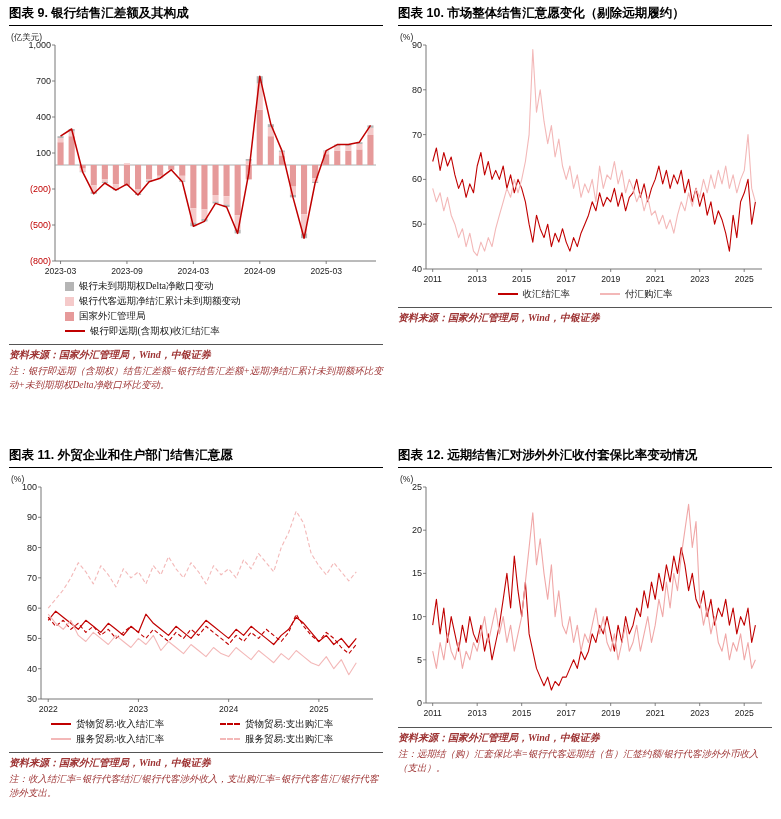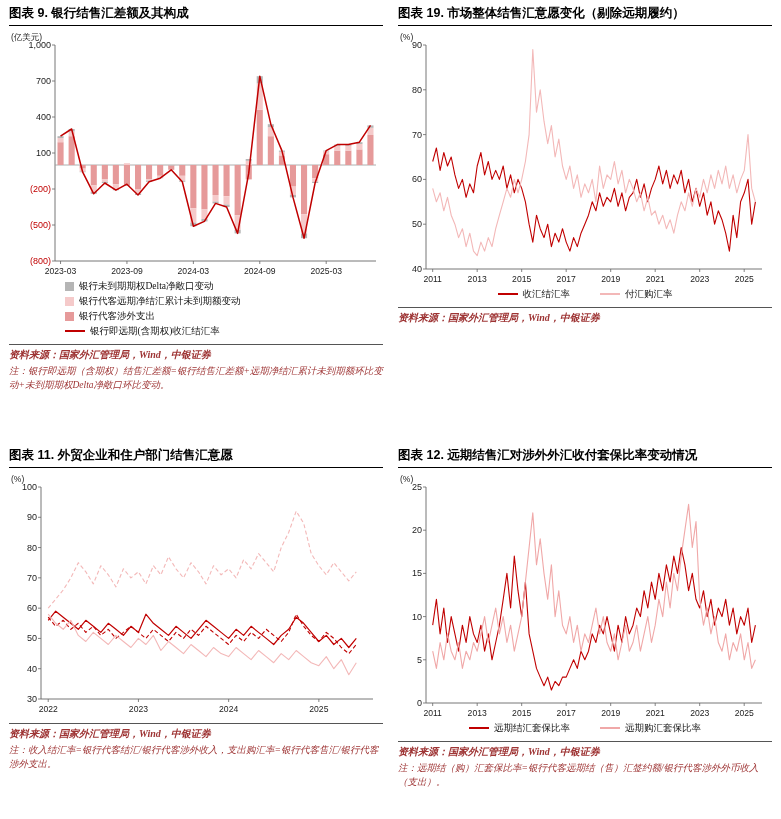--- a/index.html
+++ b/index.html
@@ -150,33 +150,33 @@
       <div class="lg-item">
         <span class="sw" style="width: 9px; height: 9px; background: rgb(181, 181, 181);"></span>
         <span>银行未到期期权Delta净敞口变动</span>
       </div>
       <div class="lg-item">
         <span class="sw" style="width: 9px; height: 9px; background: rgb(245, 202, 202);"></span>
         <span>银行代客远期净结汇累计未到期额变动</span>
       </div>
       <div class="lg-item">
         <span class="sw" style="width: 9px; height: 9px; background: rgb(230, 154, 154);"></span>
-        <span>银行代客涉外支出</span>
+        <span>国家外汇管理局</span>
       </div>
       <div class="lg-item">
         <span class="sw" style="width: 20px; height: 0px; border-top: 2px solid rgb(192, 0, 0);"></span>
         <span>银行即远期(含期权)收汇结汇率</span>
       </div>
     </div>
     <div class="src">资料来源：国家外汇管理局，Wind，中银证券</div>
     <div class="note">注：银行即远期（含期权）结售汇差额=银行结售汇差额+远期净结汇累计未到期额环比变动+未到期期权Delta净敞口环比变动。</div>
   </section>
 
   <section class="panel">
-    <h2 class="panel-title">图表 19. 市场整体结售汇意愿变化（剔除远期履约）</h2>
+    <h2 class="panel-title">图表 10. 市场整体结售汇意愿变化（剔除远期履约）</h2>
     <div class="chart">
         <svg width="372" height="258" viewBox="0 0 372 258">
           <line x1="28" y1="16" x2="28" y2="240" stroke="#666" stroke-width="0.9"></line>
           <line x1="28" y1="240" x2="364" y2="240" stroke="#666" stroke-width="0.9"></line>
           <line x1="25" y1="16" x2="28" y2="16" stroke="#666" stroke-width="0.8"></line>
           <text x="24" y="19" text-anchor="end" font-size="9" fill="#222">90</text>
           <line x1="25" y1="60.79999999999999" x2="28" y2="60.79999999999999" stroke="#666" stroke-width="0.8"></line>
           <text x="24" y="63.79999999999999" text-anchor="end" font-size="9" fill="#222">80</text>
           <line x1="25" y1="105.60000000000001" x2="28" y2="105.60000000000001" stroke="#666" stroke-width="0.8"></line>
           <text x="24" y="108.60000000000001" text-anchor="end" font-size="9" fill="#222">70</text>
@@ -250,20 +250,38 @@
           <text x="219.65217391304526" y="241" text-anchor="middle" font-size="8.6" fill="#222">2024</text>
           <line x1="309.8695652173971" y1="228" x2="309.8695652173971" y2="231" stroke="#666" stroke-width="0.8"></line>
           <text x="309.8695652173971" y="241" text-anchor="middle" font-size="8.6" fill="#222">2025</text>
           <text x="2" y="11" font-size="8.5" fill="#222">(%)</text>
           <path d="M39.2,149.3L46.7,140.2L54.2,146.2L61.8,152.3L69.3,158.3L76.8,149.3L84.3,155.3L91.8,161.4L99.3,152.3L106.9,158.3L114.4,164.4L121.9,155.3L129.4,161.4L136.9,143.2L144.4,152.3L151.9,158.3L159.5,164.4L167.0,155.3L174.5,161.4L182.0,167.4L189.5,158.3L197.0,149.3L204.5,155.3L212.1,161.4L219.6,167.4L227.1,158.3L234.6,164.4L242.1,155.3L249.6,161.4L257.2,167.4L264.7,173.5L272.2,164.4L279.7,158.3L287.2,146.2L294.7,152.3L302.2,161.4L309.8,170.5L317.3,164.4L324.8,173.5L332.3,167.4L339.8,176.5L347.3,167.4" fill="none" stroke="#c00000" stroke-width="1.2" stroke-linejoin="round"></path>
           <path d="M39.2,146.2L46.7,155.3L54.2,149.3L61.8,158.3L69.3,152.3L76.8,161.4L84.3,155.3L91.8,164.4L99.3,158.3L106.9,167.4L114.4,161.4L121.9,155.3L129.4,161.4L136.9,167.4L144.4,158.3L151.9,164.4L159.5,170.5L167.0,161.4L174.5,167.4L182.0,158.3L189.5,164.4L197.0,155.3L204.5,161.4L212.1,167.4L219.6,173.5L227.1,164.4L234.6,170.5L242.1,161.4L249.6,167.4L257.2,158.3L264.7,164.4L272.2,170.5L279.7,161.4L287.2,143.2L294.7,155.3L302.2,164.4L309.8,170.5L317.3,161.4L324.8,167.4L332.3,176.5L339.8,182.6L347.3,173.5" fill="none" stroke="#c00000" stroke-width="1.1" stroke-linejoin="round" stroke-dasharray="4,2.5"></path>
           <path d="M39.2,143.2L46.7,152.3L54.2,158.3L61.8,149.3L69.3,164.4L76.8,170.5L84.3,161.4L91.8,167.4L99.3,173.5L106.9,164.4L114.4,170.5L121.9,176.5L129.4,167.4L136.9,173.5L144.4,164.4L151.9,179.5L159.5,170.5L167.0,176.5L174.5,182.6L182.0,173.5L189.5,179.5L197.0,185.6L204.5,176.5L212.1,182.6L219.6,185.6L227.1,176.5L234.6,182.6L242.1,188.6L249.6,179.5L257.2,185.6L264.7,191.7L272.2,182.6L279.7,188.6L287.2,179.5L294.7,185.6L302.2,191.7L309.8,194.7L317.3,185.6L324.8,197.7L332.3,188.6L339.8,203.8L347.3,191.7" fill="none" stroke="#f3b8b8" stroke-width="1.1" stroke-linejoin="round"></path>
           <path d="M39.2,137.1L46.7,128.1L54.2,119.0L61.8,106.9L69.3,91.7L76.8,100.8L84.3,112.9L91.8,94.7L99.3,103.8L106.9,115.9L114.4,97.8L121.9,106.9L129.4,100.8L136.9,112.9L144.4,94.7L151.9,103.8L159.5,85.7L167.0,97.8L174.5,106.9L182.0,91.7L189.5,100.8L197.0,112.9L204.5,94.7L212.1,103.8L219.6,97.8L227.1,106.9L234.6,88.7L242.1,97.8L249.6,82.6L257.2,91.7L264.7,100.8L272.2,76.6L279.7,61.4L287.2,40.2L294.7,52.3L302.2,82.6L309.8,94.7L317.3,103.8L324.8,91.7L332.3,100.8L339.8,109.9L347.3,100.8" fill="none" stroke="#f3b8b8" stroke-width="1.1" stroke-linejoin="round" stroke-dasharray="4,2.5"></path>
         </svg>
       </div>
+    <div class="legend legend-grid">
+      <div class="lg-item">
+        <span class="sw" style="width: 20px; height: 0px; border-top: 2px solid rgb(192, 0, 0);"></span>
+        <span>货物贸易:收入结汇率</span>
+      </div>
+      <div class="lg-item">
+        <span class="sw" style="width: 20px; height: 0px; border-top: 2px dashed rgb(192, 0, 0);"></span>
+        <span>货物贸易:支出购汇率</span>
+      </div>
+      <div class="lg-item">
+        <span class="sw" style="width: 20px; height: 0px; border-top: 2px solid rgb(243, 184, 184);"></span>
+        <span>服务贸易:收入结汇率</span>
+      </div>
+      <div class="lg-item">
+        <span class="sw" style="width: 20px; height: 0px; border-top: 2px dashed rgb(243, 184, 184);"></span>
+        <span>服务贸易:支出购汇率</span>
+      </div>
+    </div>
     <div class="src">资料来源：国家外汇管理局，Wind，中银证券</div>
     <div class="note">注：收入结汇率=银行代客结汇/银行代客涉外收入，支出购汇率=银行代客售汇/银行代客涉外支出。</div>
   </section>
 
   <section class="panel">
     <h2 class="panel-title">图表 12. 远期结售汇对涉外外汇收付套保比率变动情况</h2>
     <div class="chart">
         <svg width="372" height="250" viewBox="0 0 372 250">
           <line x1="28" y1="16" x2="28" y2="232" stroke="#666" stroke-width="0.9"></line>
           <line x1="28" y1="232" x2="364" y2="232" stroke="#666" stroke-width="0.9"></line>
@@ -293,27 +311,17 @@
           <text x="257.1920529801328" y="245" text-anchor="middle" font-size="8.6" fill="#222">2021</text>
           <line x1="301.69536423841123" y1="232" x2="301.69536423841123" y2="235" stroke="#666" stroke-width="0.8"></line>
           <text x="301.69536423841123" y="245" text-anchor="middle" font-size="8.6" fill="#222">2023</text>
           <line x1="346.19867549668965" y1="232" x2="346.19867549668965" y2="235" stroke="#666" stroke-width="0.8"></line>
           <text x="346.19867549668965" y="245" text-anchor="middle" font-size="8.6" fill="#222">2025</text>
           <text x="2" y="11" font-size="8.5" fill="#222">(%)</text>
           <path d="M34.7,154.2L38.4,128.3L42.1,162.9L45.8,137.0L49.5,171.5L53.2,145.6L56.9,162.9L60.6,180.2L64.4,154.2L68.1,171.5L71.8,145.6L75.5,162.9L79.2,171.5L82.9,154.2L86.6,180.2L90.3,162.9L94.0,188.8L97.7,171.5L101.4,154.2L105.2,128.3L108.9,102.4L112.6,137.0L116.3,85.1L120.0,119.7L123.7,145.6L127.4,111.0L131.1,162.9L134.8,180.2L138.5,197.4L142.2,206.1L146.0,214.7L149.7,206.1L153.4,219.0L157.1,210.4L160.8,214.7L164.5,206.1L168.2,206.1L171.9,197.4L175.6,188.8L179.3,197.4L183.0,180.2L186.8,188.8L190.5,180.2L194.2,162.9L197.9,171.5L201.6,154.2L205.3,162.9L209.0,145.6L212.7,162.9L216.4,180.2L220.1,154.2L223.9,171.5L227.6,145.6L231.3,162.9L235.0,154.2L238.7,137.0L242.4,145.6L246.1,119.7L249.8,137.0L253.5,111.0L257.2,128.3L260.9,102.4L264.7,119.7L268.4,93.8L272.1,111.0L275.8,85.1L279.5,102.4L283.2,76.5L286.9,93.8L290.6,119.7L294.3,102.4L298.0,128.3L301.7,137.0L305.5,119.7L309.2,145.6L312.9,128.3L316.6,154.2L320.3,137.0L324.0,145.6L327.7,128.3L331.4,154.2L335.1,137.0L338.8,162.9L342.6,145.6L346.3,154.2L350.0,137.0L353.7,171.5L357.4,154.2" fill="none" stroke="#c00000" stroke-width="1.1" stroke-linejoin="round"></path>
           <path d="M34.7,180.2L38.4,197.4L42.1,171.5L45.8,188.8L49.5,162.9L53.2,180.2L56.9,188.8L60.6,171.5L64.4,197.4L68.1,180.2L71.8,188.8L75.5,171.5L79.2,180.2L82.9,162.9L86.6,145.6L90.3,171.5L94.0,154.2L97.7,137.0L101.4,162.9L105.2,145.6L108.9,171.5L112.6,154.2L116.3,180.2L120.0,162.9L123.7,145.6L127.4,111.0L131.1,76.5L134.8,41.9L138.5,93.8L142.2,67.8L146.0,102.4L149.7,128.3L153.4,93.8L157.1,145.6L160.8,119.7L164.5,154.2L168.2,162.9L171.9,145.6L175.6,171.5L179.3,154.2L183.0,180.2L186.8,162.9L190.5,171.5L194.2,154.2L197.9,137.0L201.6,162.9L205.3,145.6L209.0,171.5L212.7,180.2L216.4,162.9L220.1,188.8L223.9,171.5L227.6,154.2L231.3,180.2L235.0,171.5L238.7,154.2L242.4,180.2L246.1,162.9L249.8,145.6L253.5,171.5L257.2,154.2L260.9,128.3L264.7,145.6L268.4,111.0L272.1,137.0L275.8,102.4L279.5,119.7L283.2,85.1L286.9,59.2L290.6,33.3L294.3,76.5L298.0,50.6L301.7,128.3L305.5,154.2L309.2,137.0L312.9,162.9L316.6,145.6L320.3,171.5L324.0,180.2L327.7,162.9L331.4,188.8L335.1,171.5L338.8,180.2L342.6,162.9L346.3,188.8L350.0,171.5L353.7,197.4L357.4,188.8" fill="none" stroke="#f0a8a8" stroke-width="1.1" stroke-linejoin="round"></path>
         </svg>
       </div>
-    <div class="legend legend-row">
-      <div class="lg-item">
-        <span class="sw" style="width: 20px; height: 0px; border-top: 2px solid rgb(192, 0, 0);"></span>
-        <span>远期结汇套保比率</span>
-      </div>
-      <div class="lg-item">
-        <span class="sw" style="width: 20px; height: 0px; border-top: 2px solid rgb(240, 168, 168);"></span>
-        <span>远期购汇套保比率</span>
-      </div>
-    </div>
     <div class="src">资料来源：国家外汇管理局，Wind，中银证券</div>
     <div class="note">注：远期结（购）汇套保比率=银行代客远期结（售）汇签约额/银行代客涉外外币收入（支出）。</div>
   </section>
 
 </div>
 
 </body></html>

